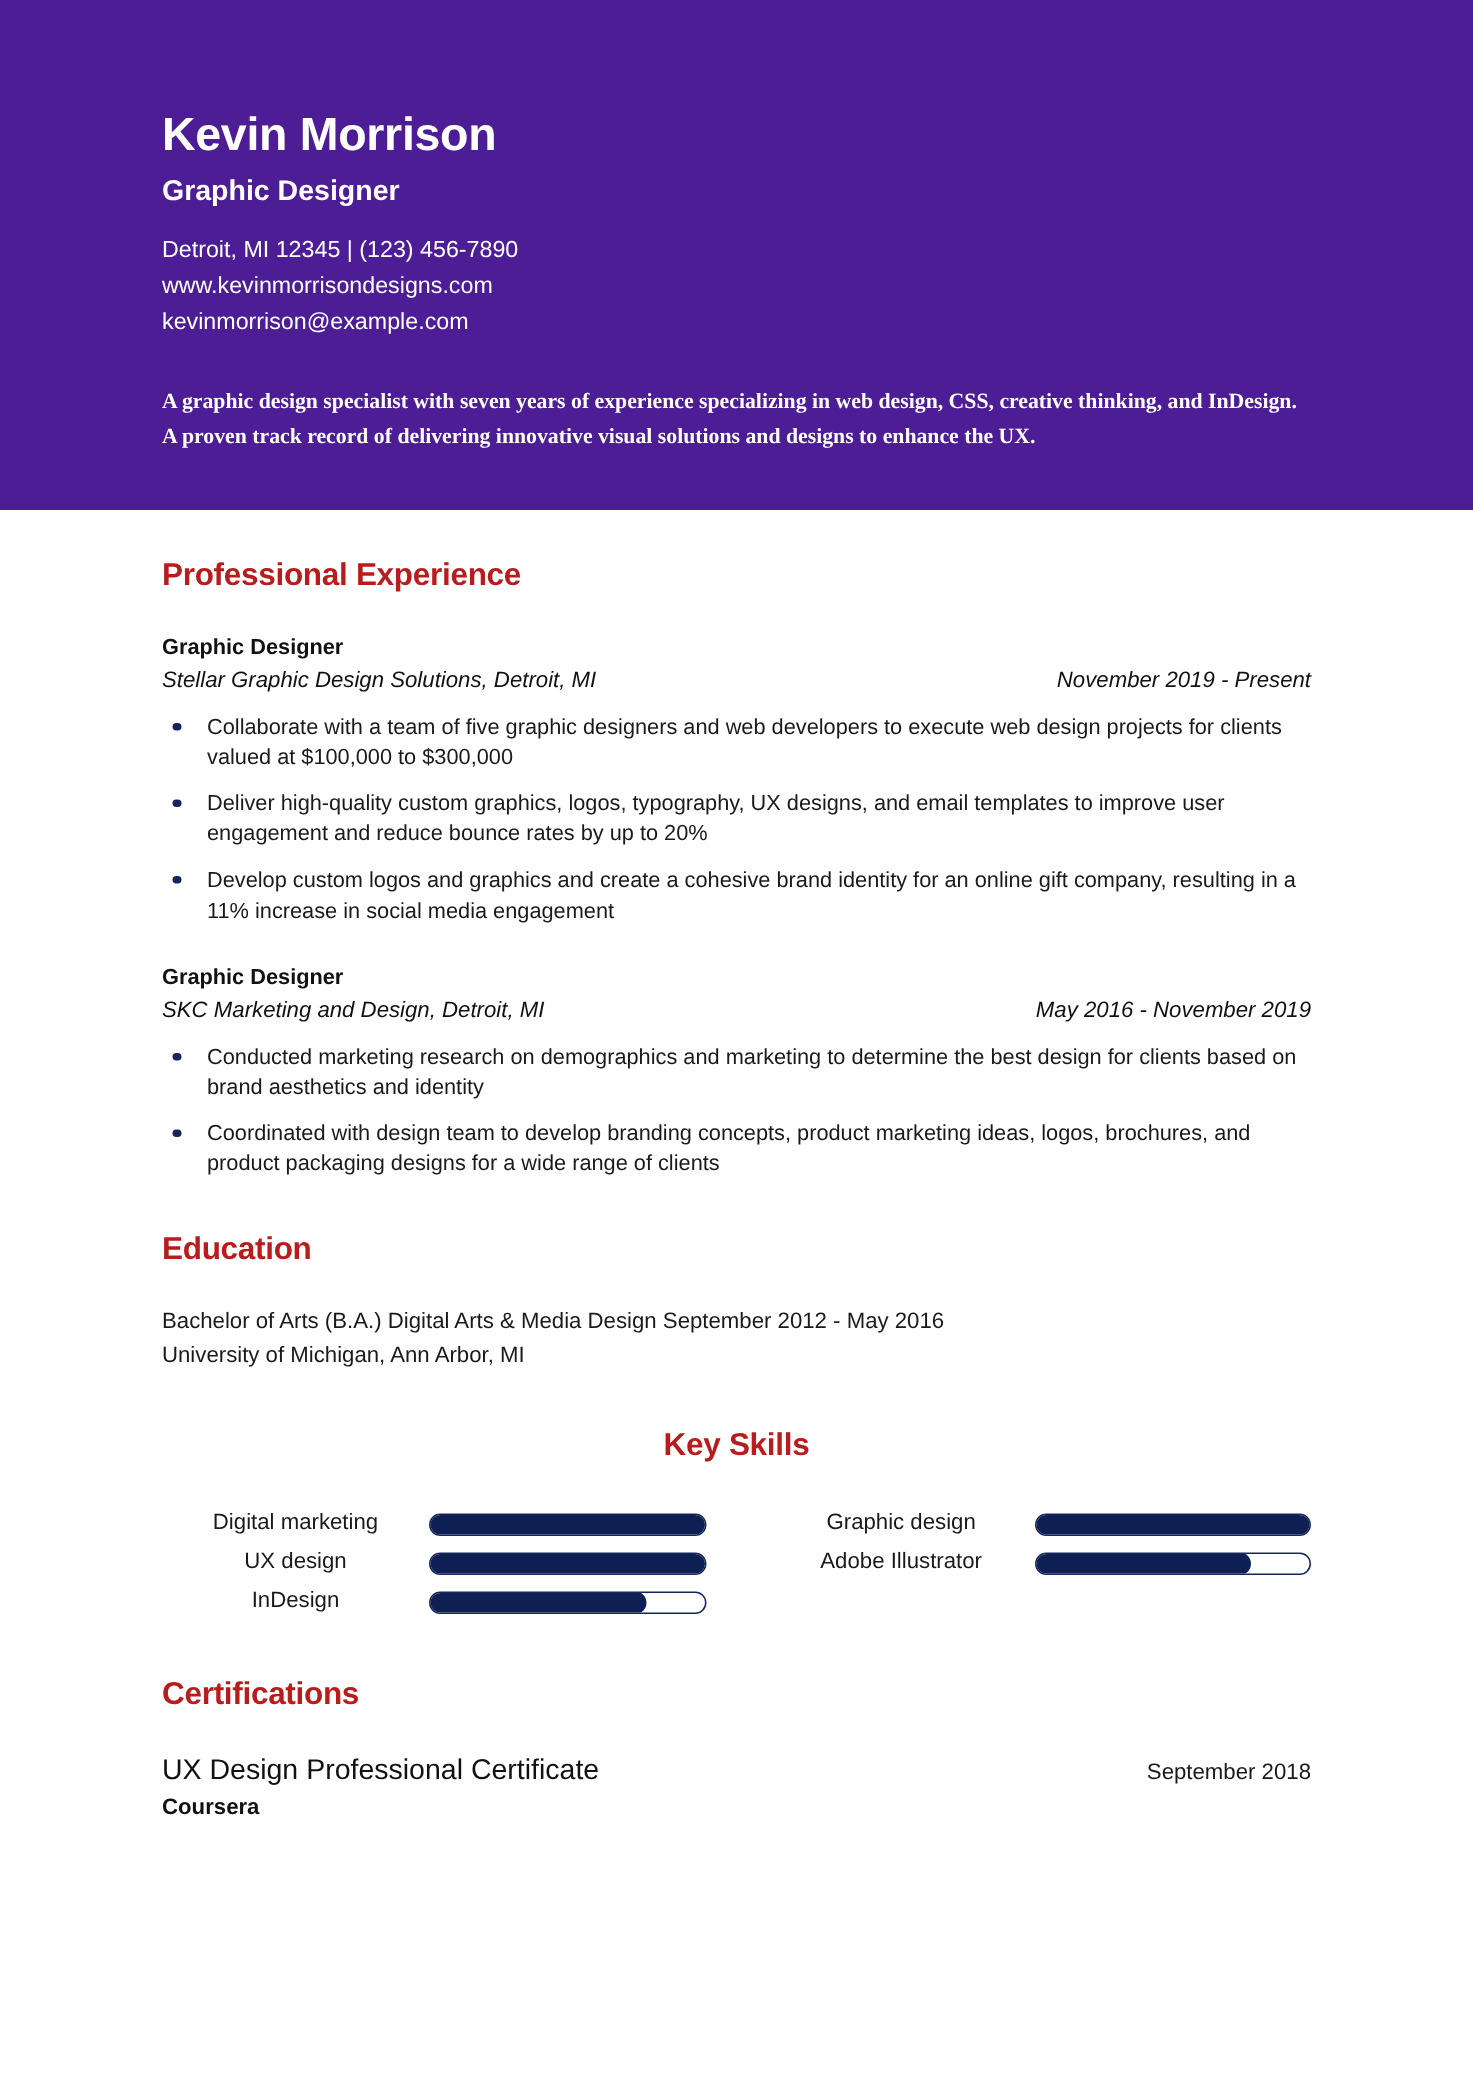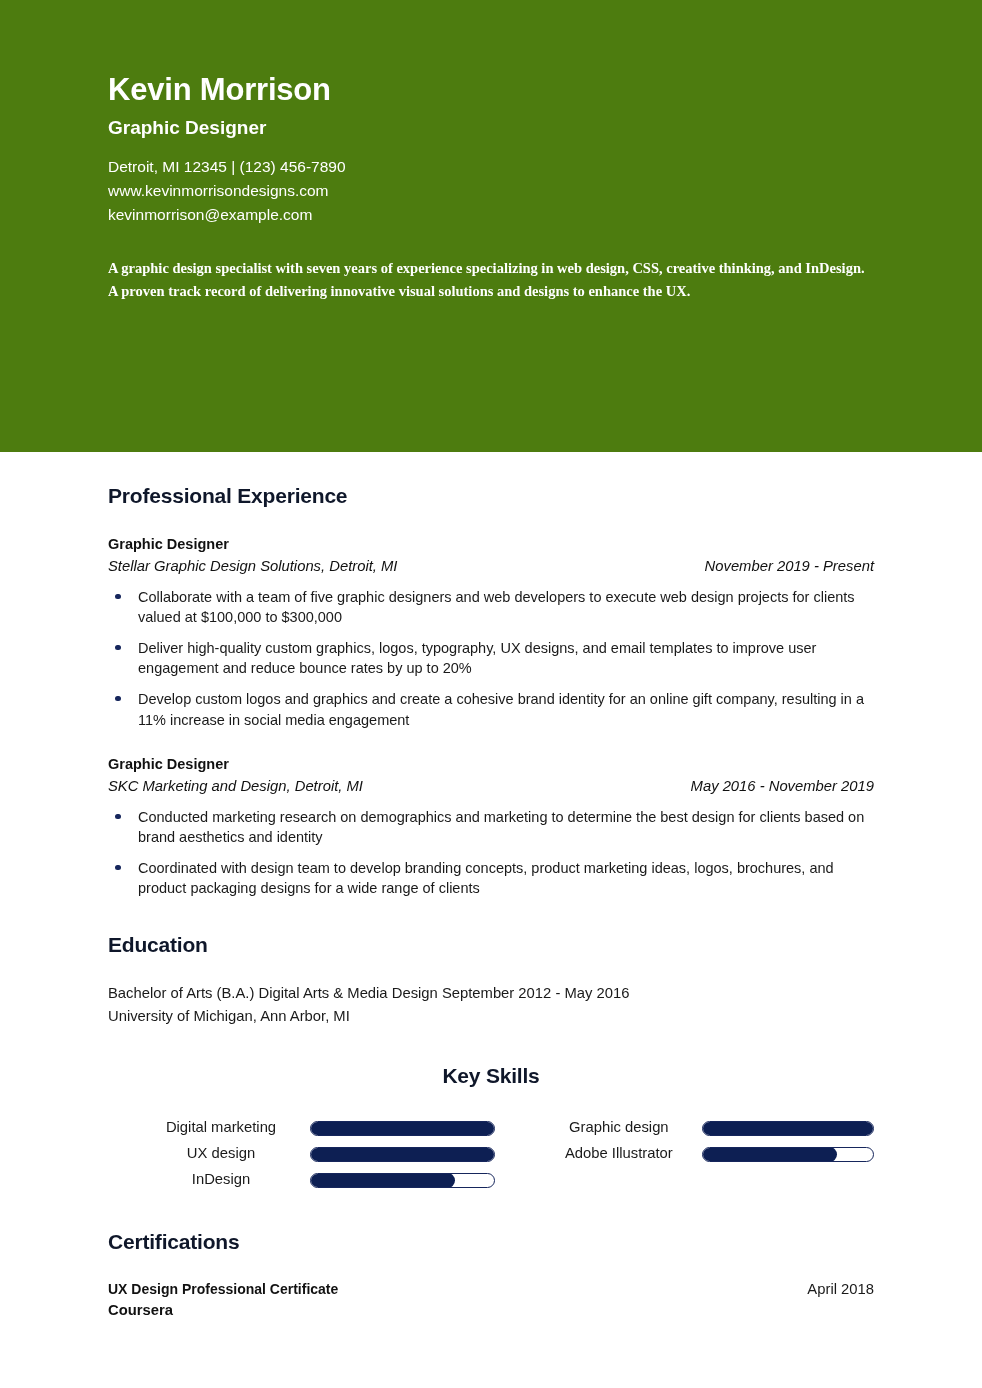--- a/index.html
+++ b/index.html
@@ -11,25 +11,25 @@
     width: 982px;
     height: 1388px;
     font-family: "Liberation Sans", sans-serif;
     color: #1a1a1a;
     overflow: hidden;
     position: relative;
   }
 
   
   .banner {
-    background: #4d7c0f;
+    background: #4c1d95;
     padding: 72px 0 40px 0;
     width: 982px;
     box-sizing: border-box;
-    height: 452px;
+    height: 340px;
   }
   .banner-inner {
     padding-left: 108px;
     padding-right: 108px;
   }
   .full-name {
     font-size: 31px;
     font-weight: bold;
     color: #ffffff;
     letter-spacing: -0.2px;
@@ -65,21 +65,21 @@
     padding: 0 108px;
     box-sizing: border-box;
     width: 982px;
   }
   .section {
     margin-top: 0;
   }
   .section-title {
     font-size: 21px;
     font-weight: bold;
-    color: #0f172a;
+    color: #b91c1c;
     letter-spacing: -0.2px;
     margin: 0;
     line-height: 1.2;
   }
 
   #experience-section { padding-top: 31px; }
   #education-section { padding-top: 33px; }
   #skills-section { padding-top: 35px; text-align: center; }
   #certifications-section { padding-top: 36px; }
 
@@ -175,32 +175,32 @@
     position: relative;
   }
   .skill-fill {
     position: absolute;
     left: -1px;
     top: -1px;
     bottom: -1px;
     background: #0d1f53;
     border-radius: 9px;
   }
-  .skill-col-left, .skill-col-right { display: block; margin-left: 24px; }
+  .skill-col-left, .skill-col-right { display: block; }
 
   
   .cert-block { margin-top: 26px; }
   .cert-row {
     display: flex;
     justify-content: space-between;
     align-items: baseline;
   }
   .cert-name {
-    font-size: 14px;
-    font-weight: bold;
+    font-size: 19px;
+    font-weight: normal;
     color: #111111;
     line-height: 1.42;
   }
   .cert-date {
     font-size: 14.8px;
     color: #1a1a1a;
     white-space: nowrap;
   }
   .cert-issuer {
     font-size: 14.8px;
@@ -300,19 +300,19 @@
         </div>
       </div>
     </div>
   </div>
 
   <div class="section" id="certifications-section">
     <div class="section-title">Certifications</div>
     <div class="cert-block">
       <div class="cert-row">
         <span class="cert-name">UX Design Professional Certificate</span>
-        <span class="cert-date">April 2018</span>
+        <span class="cert-date">September 2018</span>
       </div>
       <div class="cert-issuer">Coursera</div>
     </div>
   </div>
 
 </div>
 
 </body></html>

